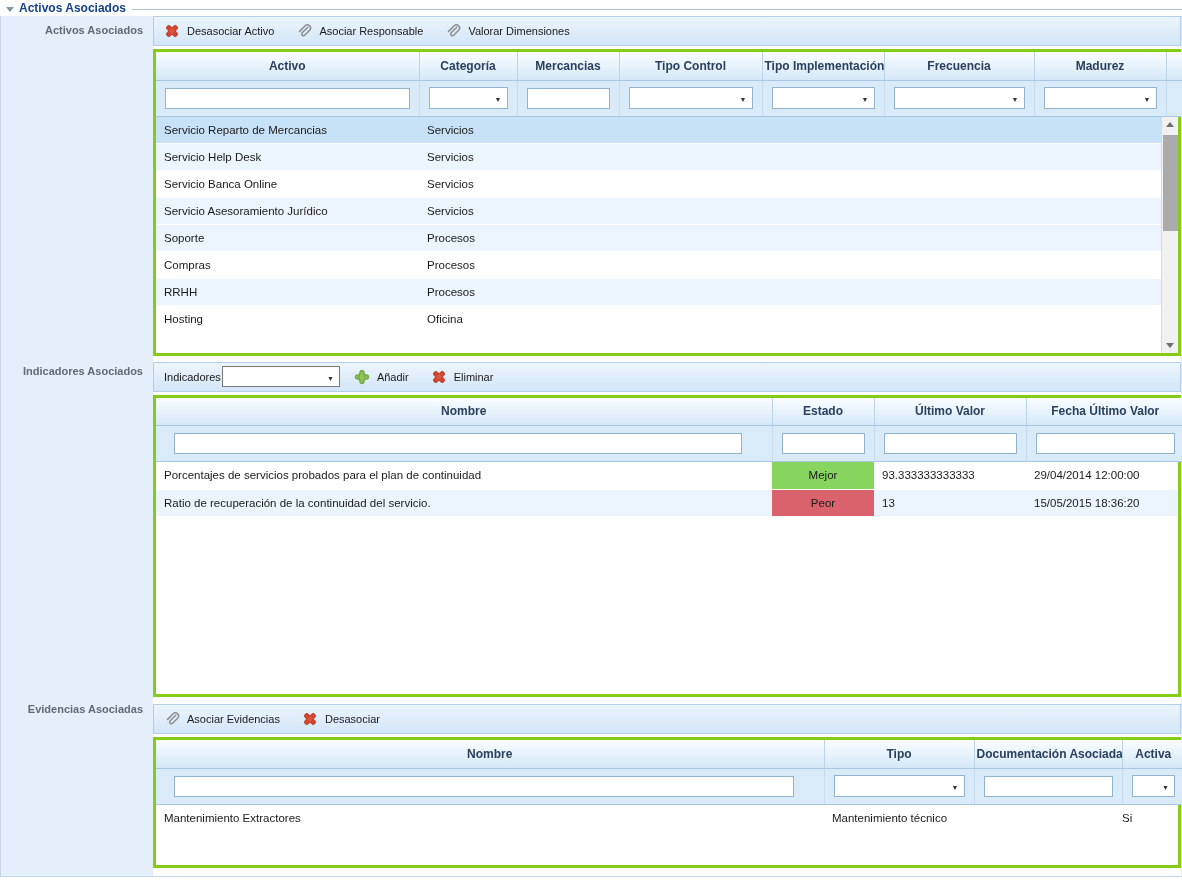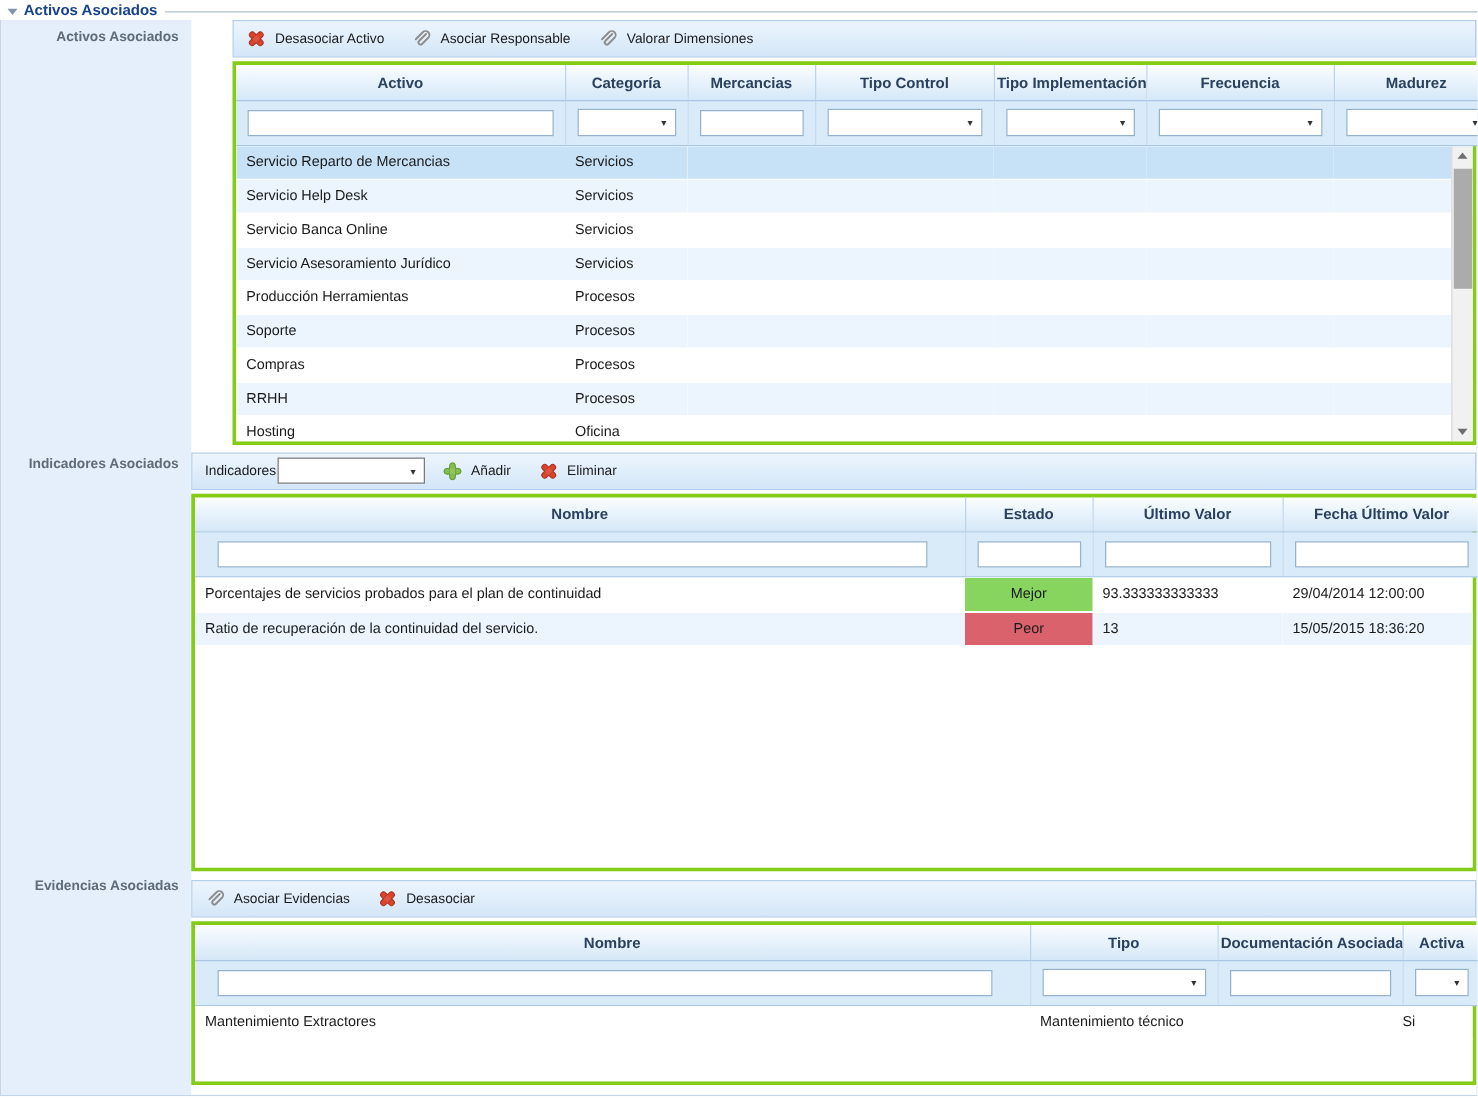--- a/index.html
+++ b/index.html
@@ -19,21 +19,21 @@
   .main { display:flex; }
 
   
   .left-col { width:152px; background:#E4EFFB; flex:none; }
   .side-label { text-align:right; padding:8px 10px 0 0; font-weight:bold; color:#5F6B76; font-size:11px; }
   .sl-1 { height:341px; } .sl-2 { height:338px; } .sl-3 { height:181px; }
 
   
   .right-col { flex:1; min-width:0; }
   .section { }
-  .sec-1 { margin-bottom:6px;padding-left:33px; } .sec-2 { margin-bottom:7px; }
+  .sec-1 { margin-bottom:6px; } .sec-2 { margin-bottom:7px; }
 
   .toolbar { height:30px; background:linear-gradient(#EDF5FD,#D3E6F8); border:1px solid #B3CFEA;
              display:flex; align-items:center; padding:0 10px; }
   .tbtn { display:flex; align-items:center; gap:7px; margin-right:22px; cursor:pointer; color:#1a1a1a; }
   .tbtn svg { display:block; }
   .tlabel { margin-right:1px; color:#1a1a1a; }
 
   .grid { border:3px solid #84cc16; margin-top:3px; background:#fff; }
   table { border-collapse:collapse; table-layout:fixed; }
   .hdr-table { width:100%; }
@@ -248,29 +248,20 @@
               </tr>
               <tr class="r-alt">
                 <td>Servicio Asesoramiento Jurídico</td>
                       <td>Servicios</td>
                       <td></td>
                       <td></td>
                       <td></td>
                       <td></td>
                       <td></td>
               </tr>
-              <tr>
-                <td>Producción Herramientas</td>
-                      <td>Procesos</td>
-                      <td></td>
-                      <td></td>
-                      <td></td>
-                      <td></td>
-                      <td></td>
-              </tr>
               <tr class="r-alt">
                 <td>Soporte</td>
                       <td>Procesos</td>
                       <td></td>
                       <td></td>
                       <td></td>
                       <td></td>
                       <td></td>
               </tr>
               <tr>

